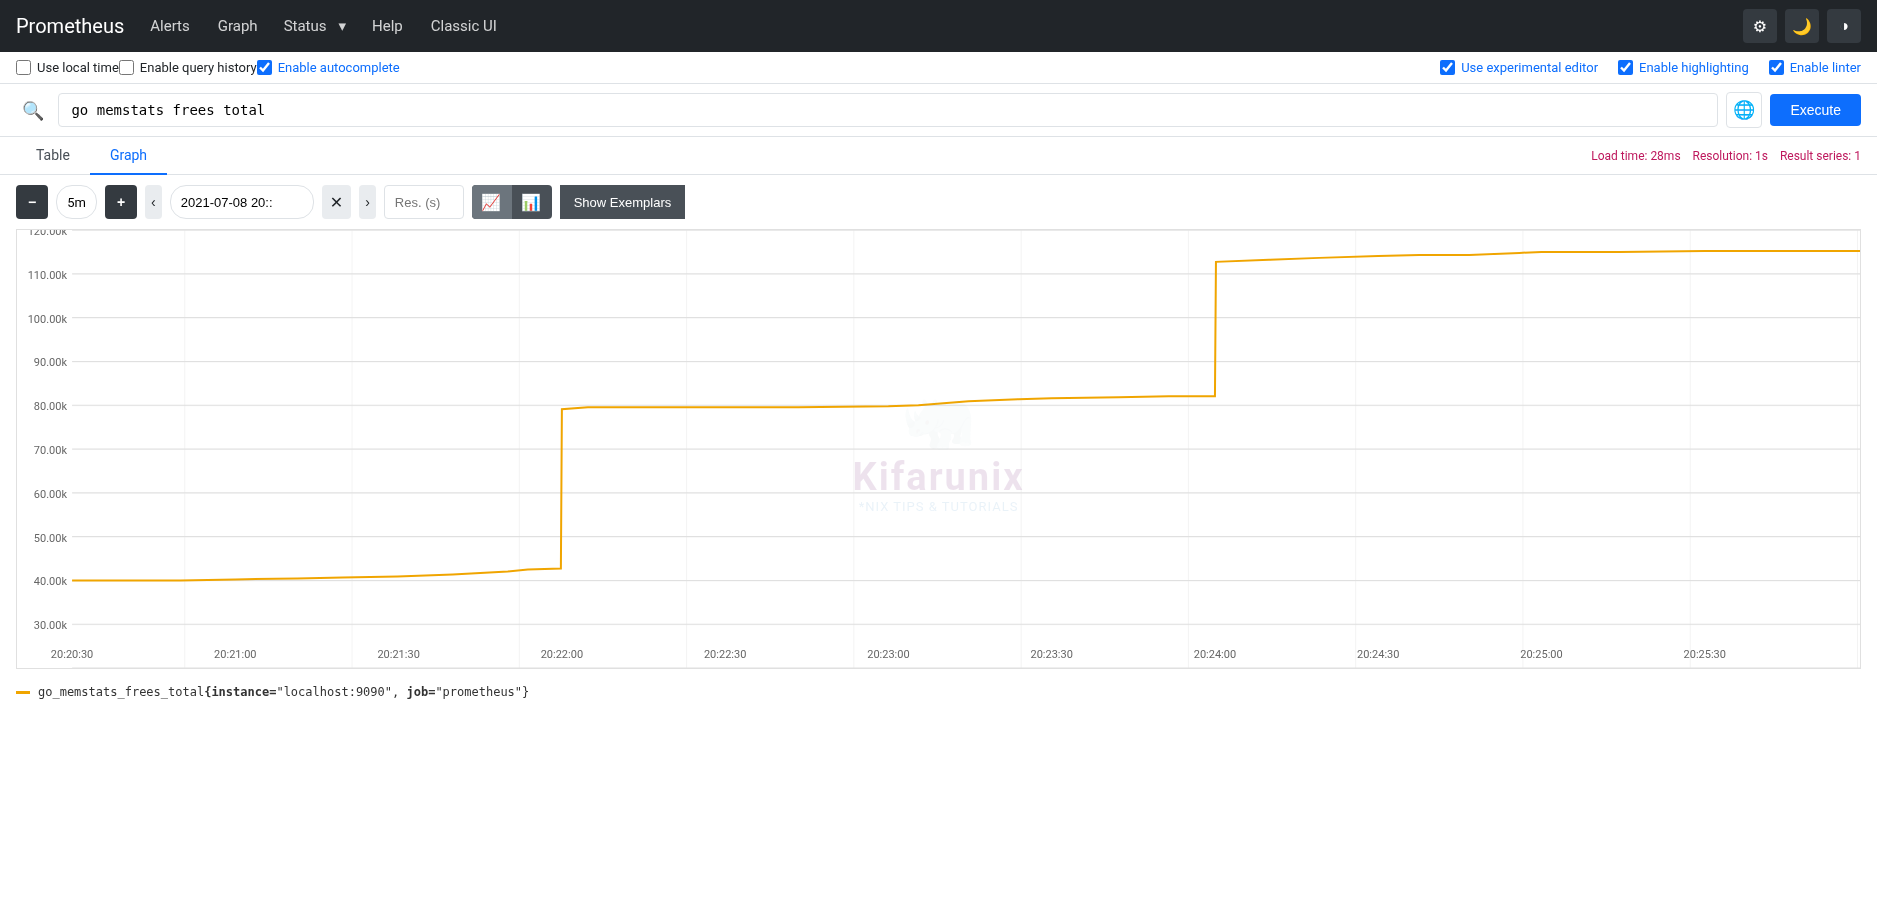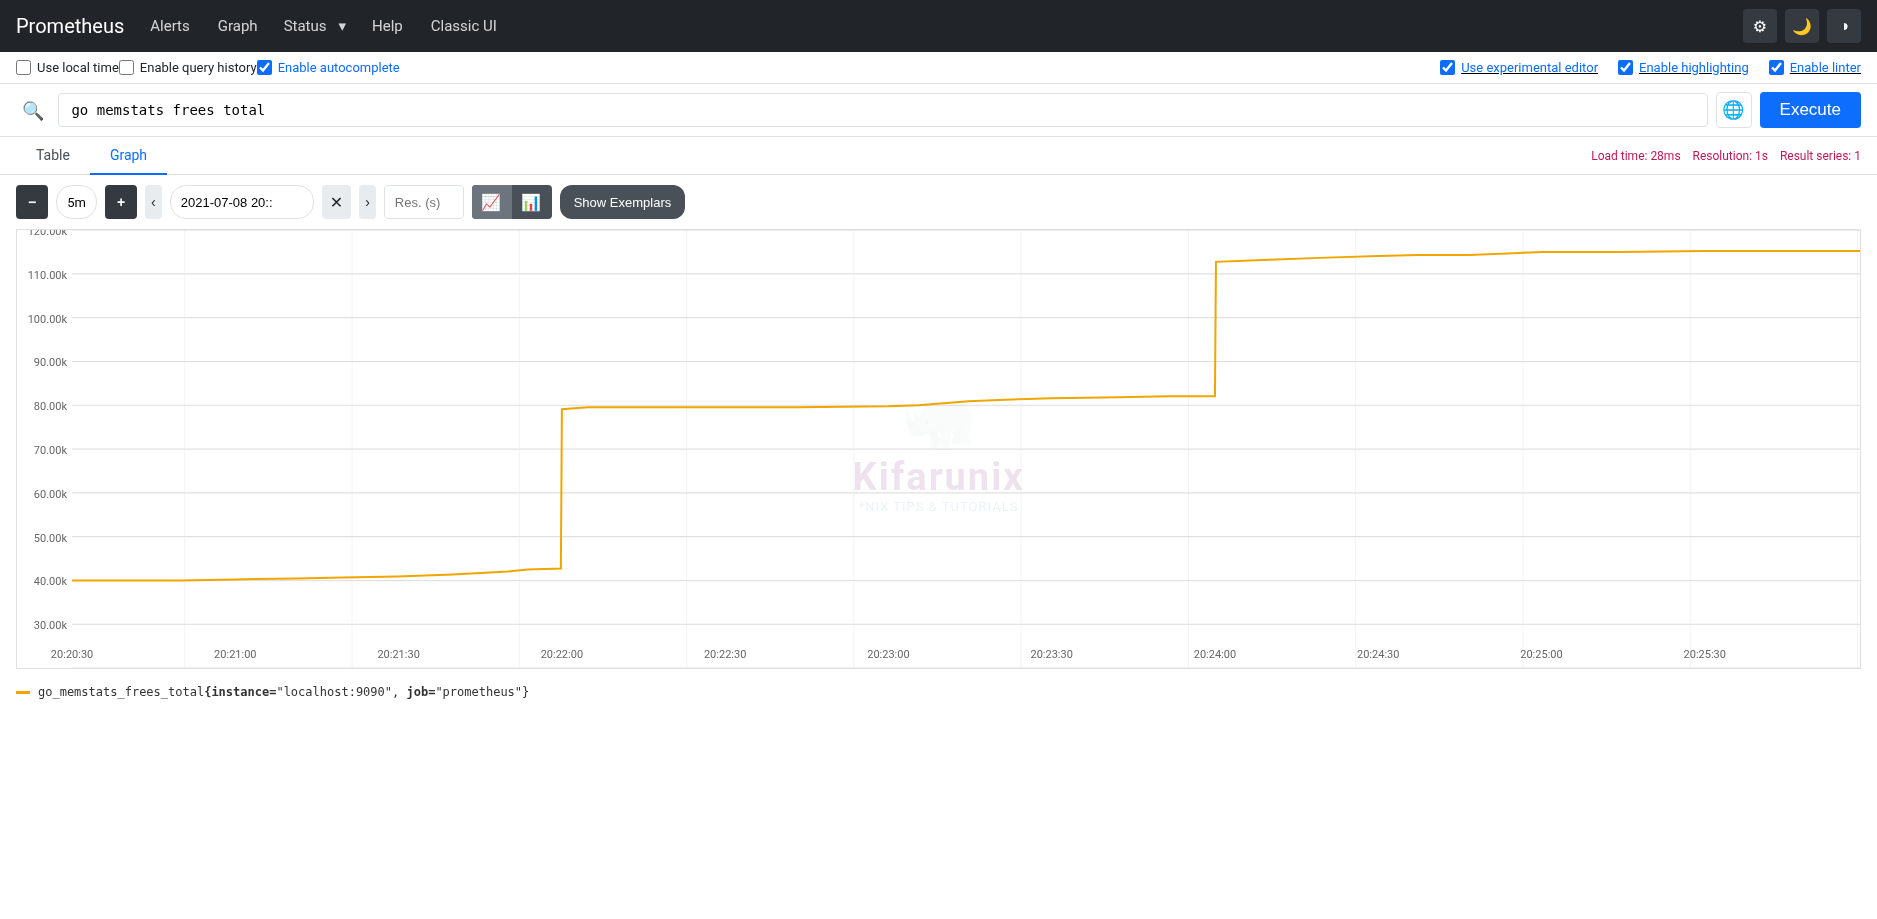--- a/index.html
+++ b/index.html
@@ -73,21 +73,20 @@
     .checkbox-label input[type="checkbox"] {
       width: 15px;
       height: 15px;
     }
     .checkbox-label.blue-check { color: #0d6efd; }
     .options-right {
       margin-left: auto;
       display: flex;
       gap: 20px;
       align-items: flex-start;
-      text-decoration: underline;
     }
 
     
     .query-bar {
       display: flex;
       align-items: center;
       padding: 8px 16px;
       gap: 8px;
       border-bottom: 1px solid #dee2e6;
     }
@@ -117,21 +116,21 @@
       align-items: center;
       justify-content: center;
       color: #555;
     }
     .execute-btn {
       background: #0d6efd;
       color: #fff;
       border: none;
       padding: 8px 20px;
       border-radius: 4px;
-      font-size: 17px;
+      font-size: 14px;
       font-weight: 500;
       cursor: pointer;
     }
 
     
     .tabs-row {
       display: flex;
       align-items: center;
       border-bottom: 1px solid #dee2e6;
       padding: 0 16px;
@@ -196,21 +195,21 @@
       font-size: 13px;
       height: 34px;
       width: 80px;
       background: #fff;
     }
     .exemplars-btn {
       background: #495057;
       color: #fff;
       border: none;
       padding: 6px 14px;
-      border-radius: 12px;
+      border-radius: 0;
       font-size: 13px;
       cursor: pointer;
       height: 34px;
     }
     .chart-type-btns {
       display: flex;
       background: #495057;
       border-radius: 4px;
       overflow: hidden;
       height: 34px;

